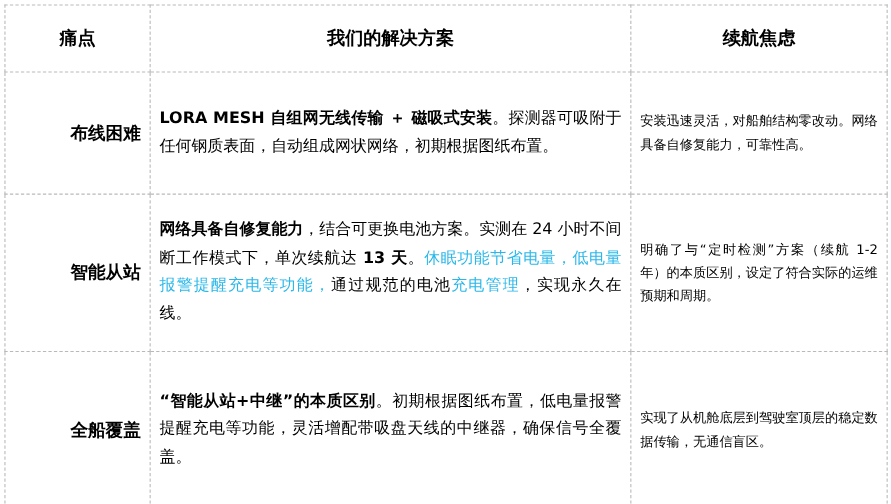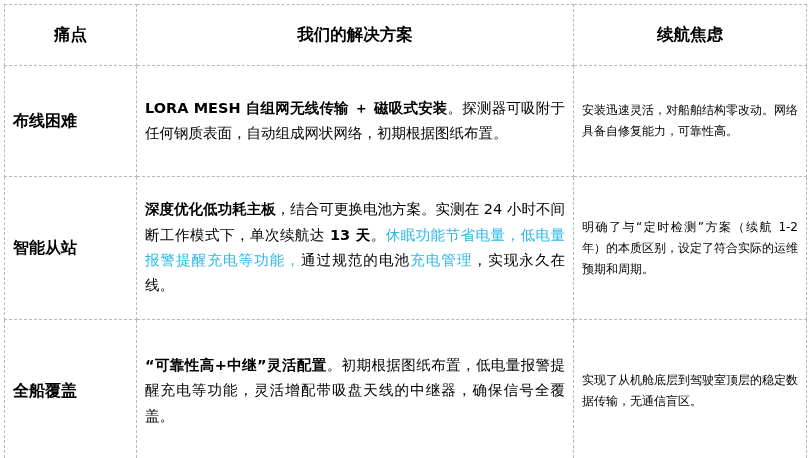--- a/index.html
+++ b/index.html
@@ -34,21 +34,21 @@
   .col-eff  { width: 233px; }
 
   thead th {
     text-align: center;
     font-weight: bold;
     font-size: 16.5px;
     height: 44px;
     padding: 6px 8px;
   }
   td.pain-cell {
-    text-align: left;
+    text-align: right;
     font-weight: bold;
     font-size: 16px;
     line-height: 1.5;
   }
   td.sol-cell {
     font-size: 14.5px;
     line-height: 1.75;
     text-align: justify;
   }
   td.eff-cell {
@@ -84,25 +84,25 @@
     <tbody>
 
       <tr class="row-1">
         <td class="pain-cell">布线困难</td>
         <td class="sol-cell"><b class="b">LORA MESH 自组网无线传输  ＋ 磁吸式安装</b><span class="seg">。探测器可吸附于任何钢质表面，自动组成网状网络，初期根据图纸布置。</span></td>
         <td class="eff-cell">安装迅速灵活，对船舶结构零改动。网络具备自修复能力，可靠性高。</td>
       </tr>
 
       <tr class="row-2">
         <td class="pain-cell">智能从站</td>
-        <td class="sol-cell"><b class="b">深度优化低功耗主板</b><span class="seg">，结合可更换电池方案。实测在 24 小时不间断工作模式下，单次续航达 </span><b class="b">13 天</b><span class="seg">。</span><span class="cyan">休眠功能节省电量，低电量报警提醒充电等功能，</span><span class="seg">通过规范的电池</span><span class="cyan">充电管理</span><span class="seg">，实现永久在线。</span></td>
+        <td class="sol-cell"><b class="b">网络具备自修复能力</b><span class="seg">，结合可更换电池方案。实测在 24 小时不间断工作模式下，单次续航达 </span><b class="b">13 天</b><span class="seg">。</span><span class="cyan">休眠功能节省电量，低电量报警提醒充电等功能，</span><span class="seg">通过规范的电池</span><span class="cyan">充电管理</span><span class="seg">，实现永久在线。</span></td>
         <td class="eff-cell">明确了与“定时检测”方案（续航 1-2 年）的本质区别，设定了符合实际的运维预期和周期。</td>
       </tr>
 
       <tr class="row-3">
         <td class="pain-cell">全船覆盖</td>
-        <td class="sol-cell"><b class="b">“可靠性高+中继”灵活配置</b><span class="seg">。初期根据图纸布置，低电量报警提醒充电等功能，灵活增配带吸盘天线的中继器，确保信号全覆盖。</span></td>
+        <td class="sol-cell"><b class="b">“智能从站+中继”的本质区别</b><span class="seg">。初期根据图纸布置，低电量报警提醒充电等功能，灵活增配带吸盘天线的中继器，确保信号全覆盖。</span></td>
         <td class="eff-cell">实现了从机舱底层到驾驶室顶层的稳定数据传输，无通信盲区。</td>
       </tr>
 
     </tbody>
   </table>
 </div>
 
 </body></html>

